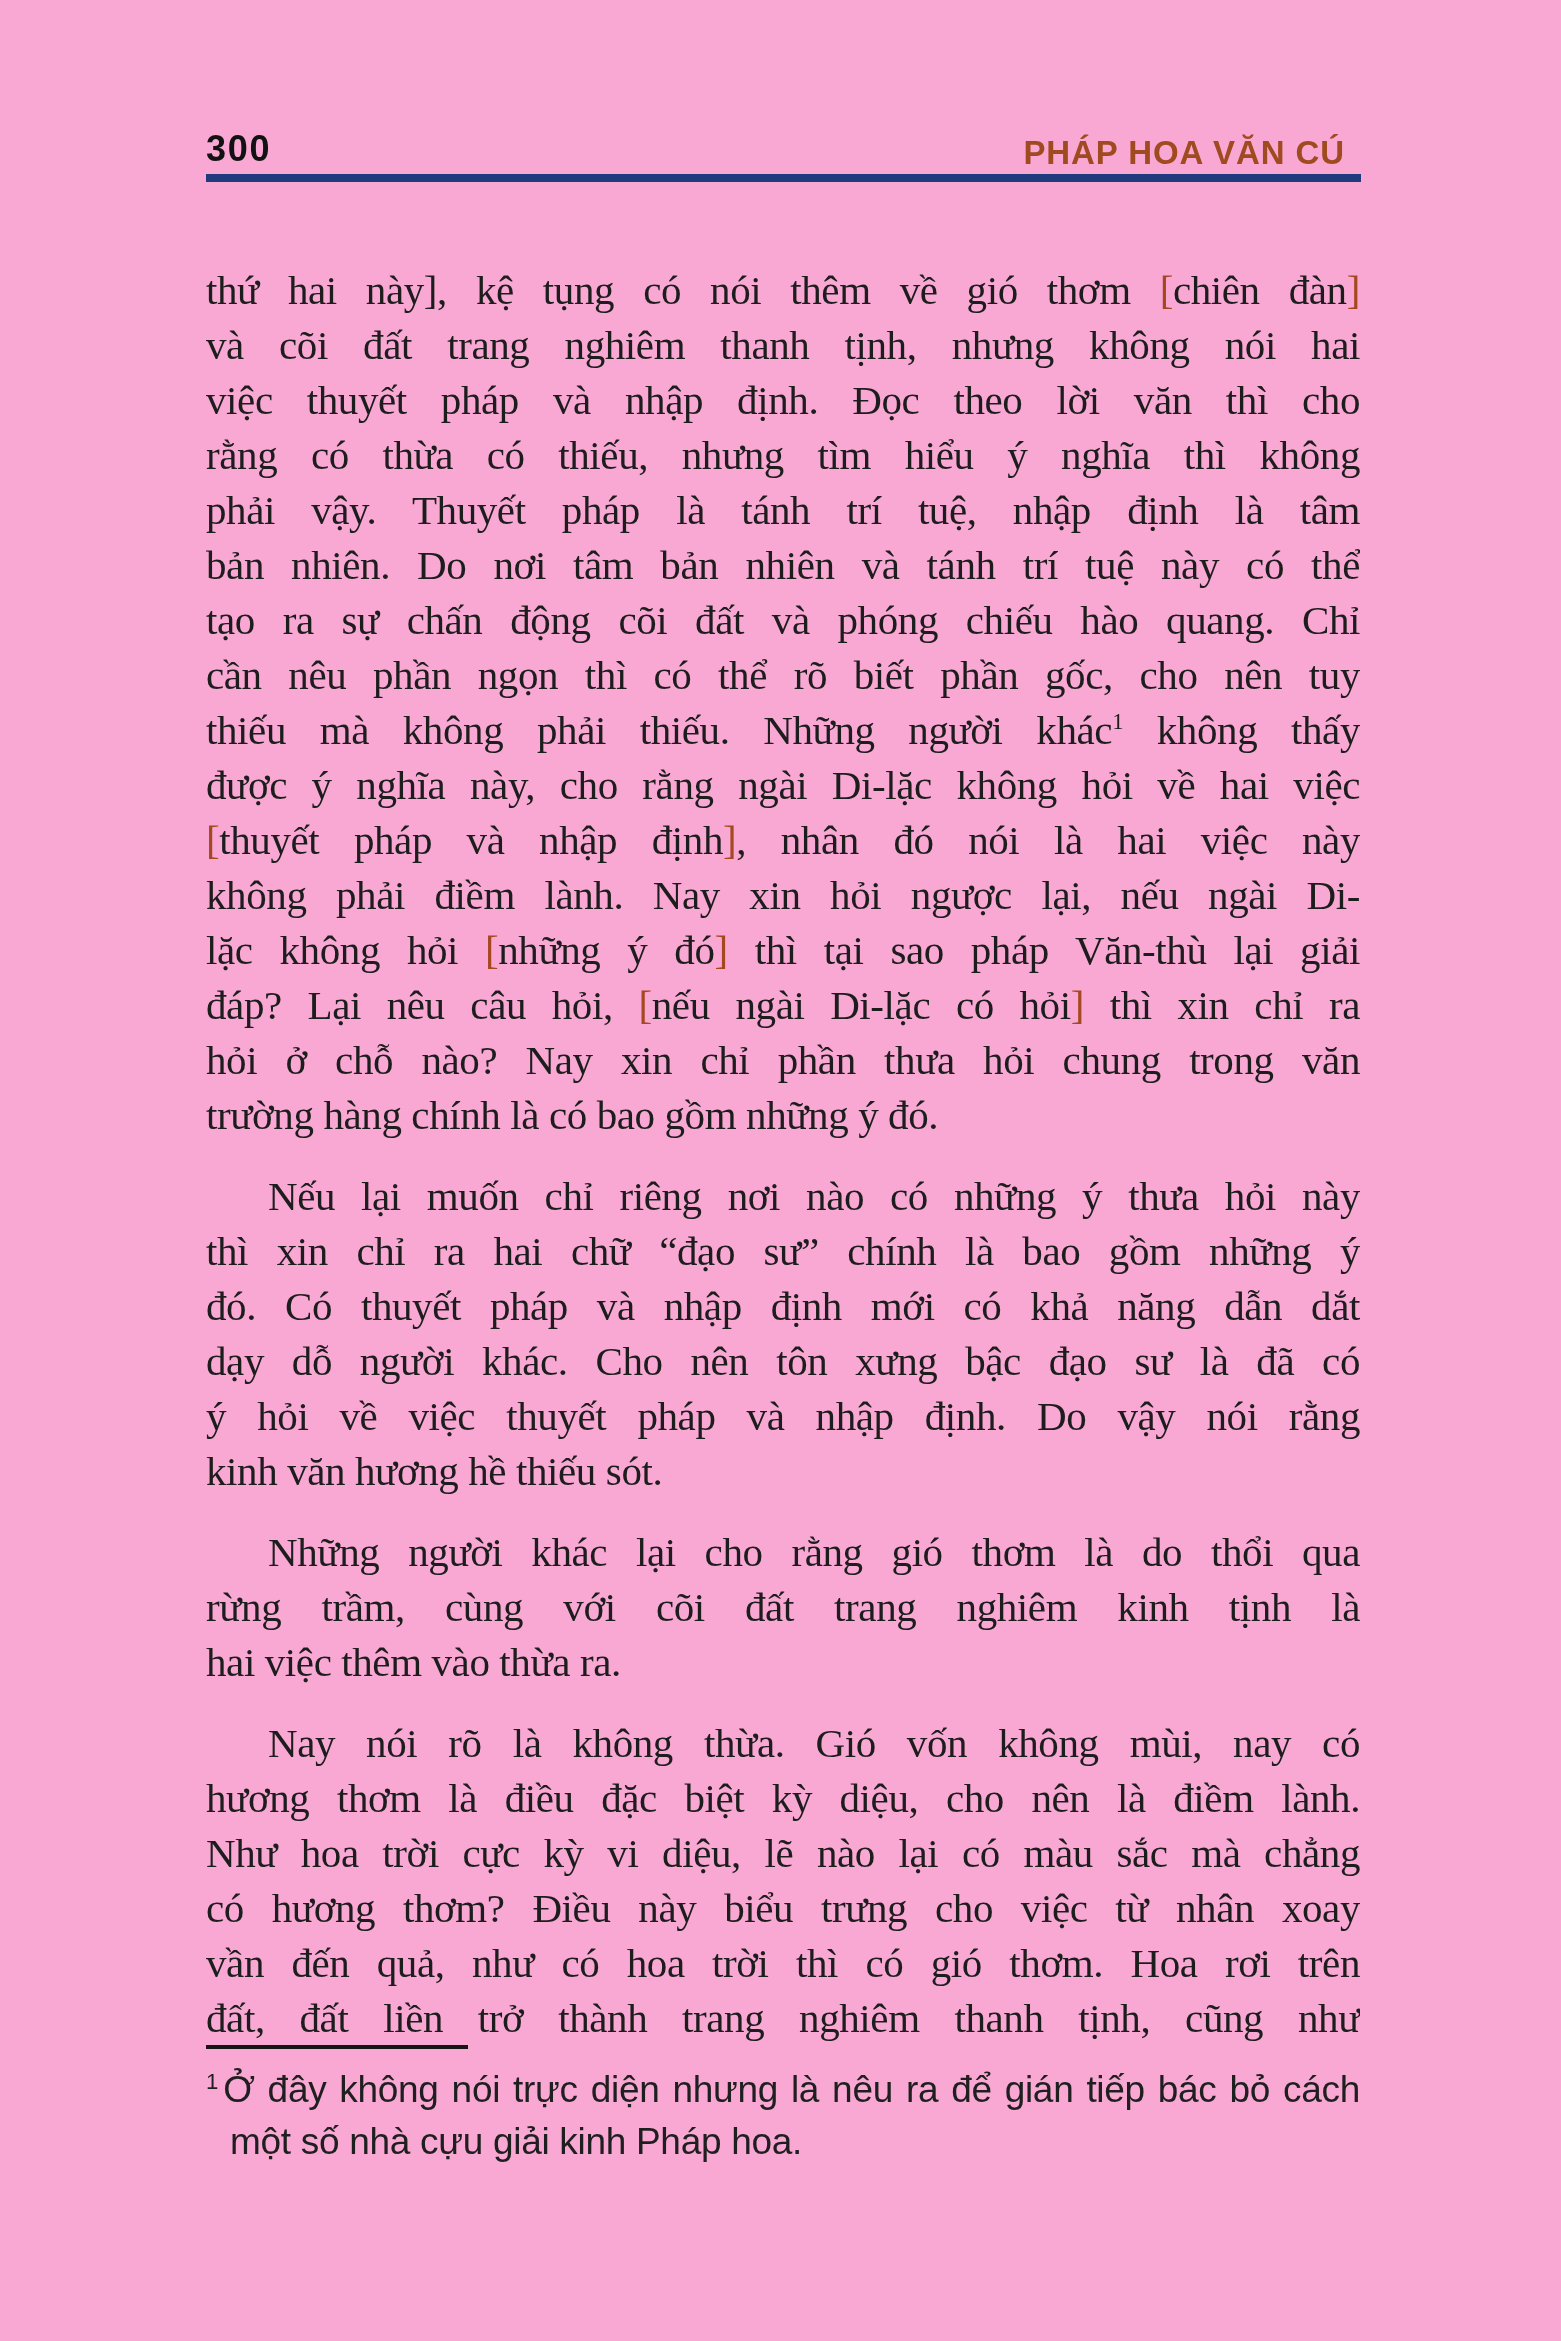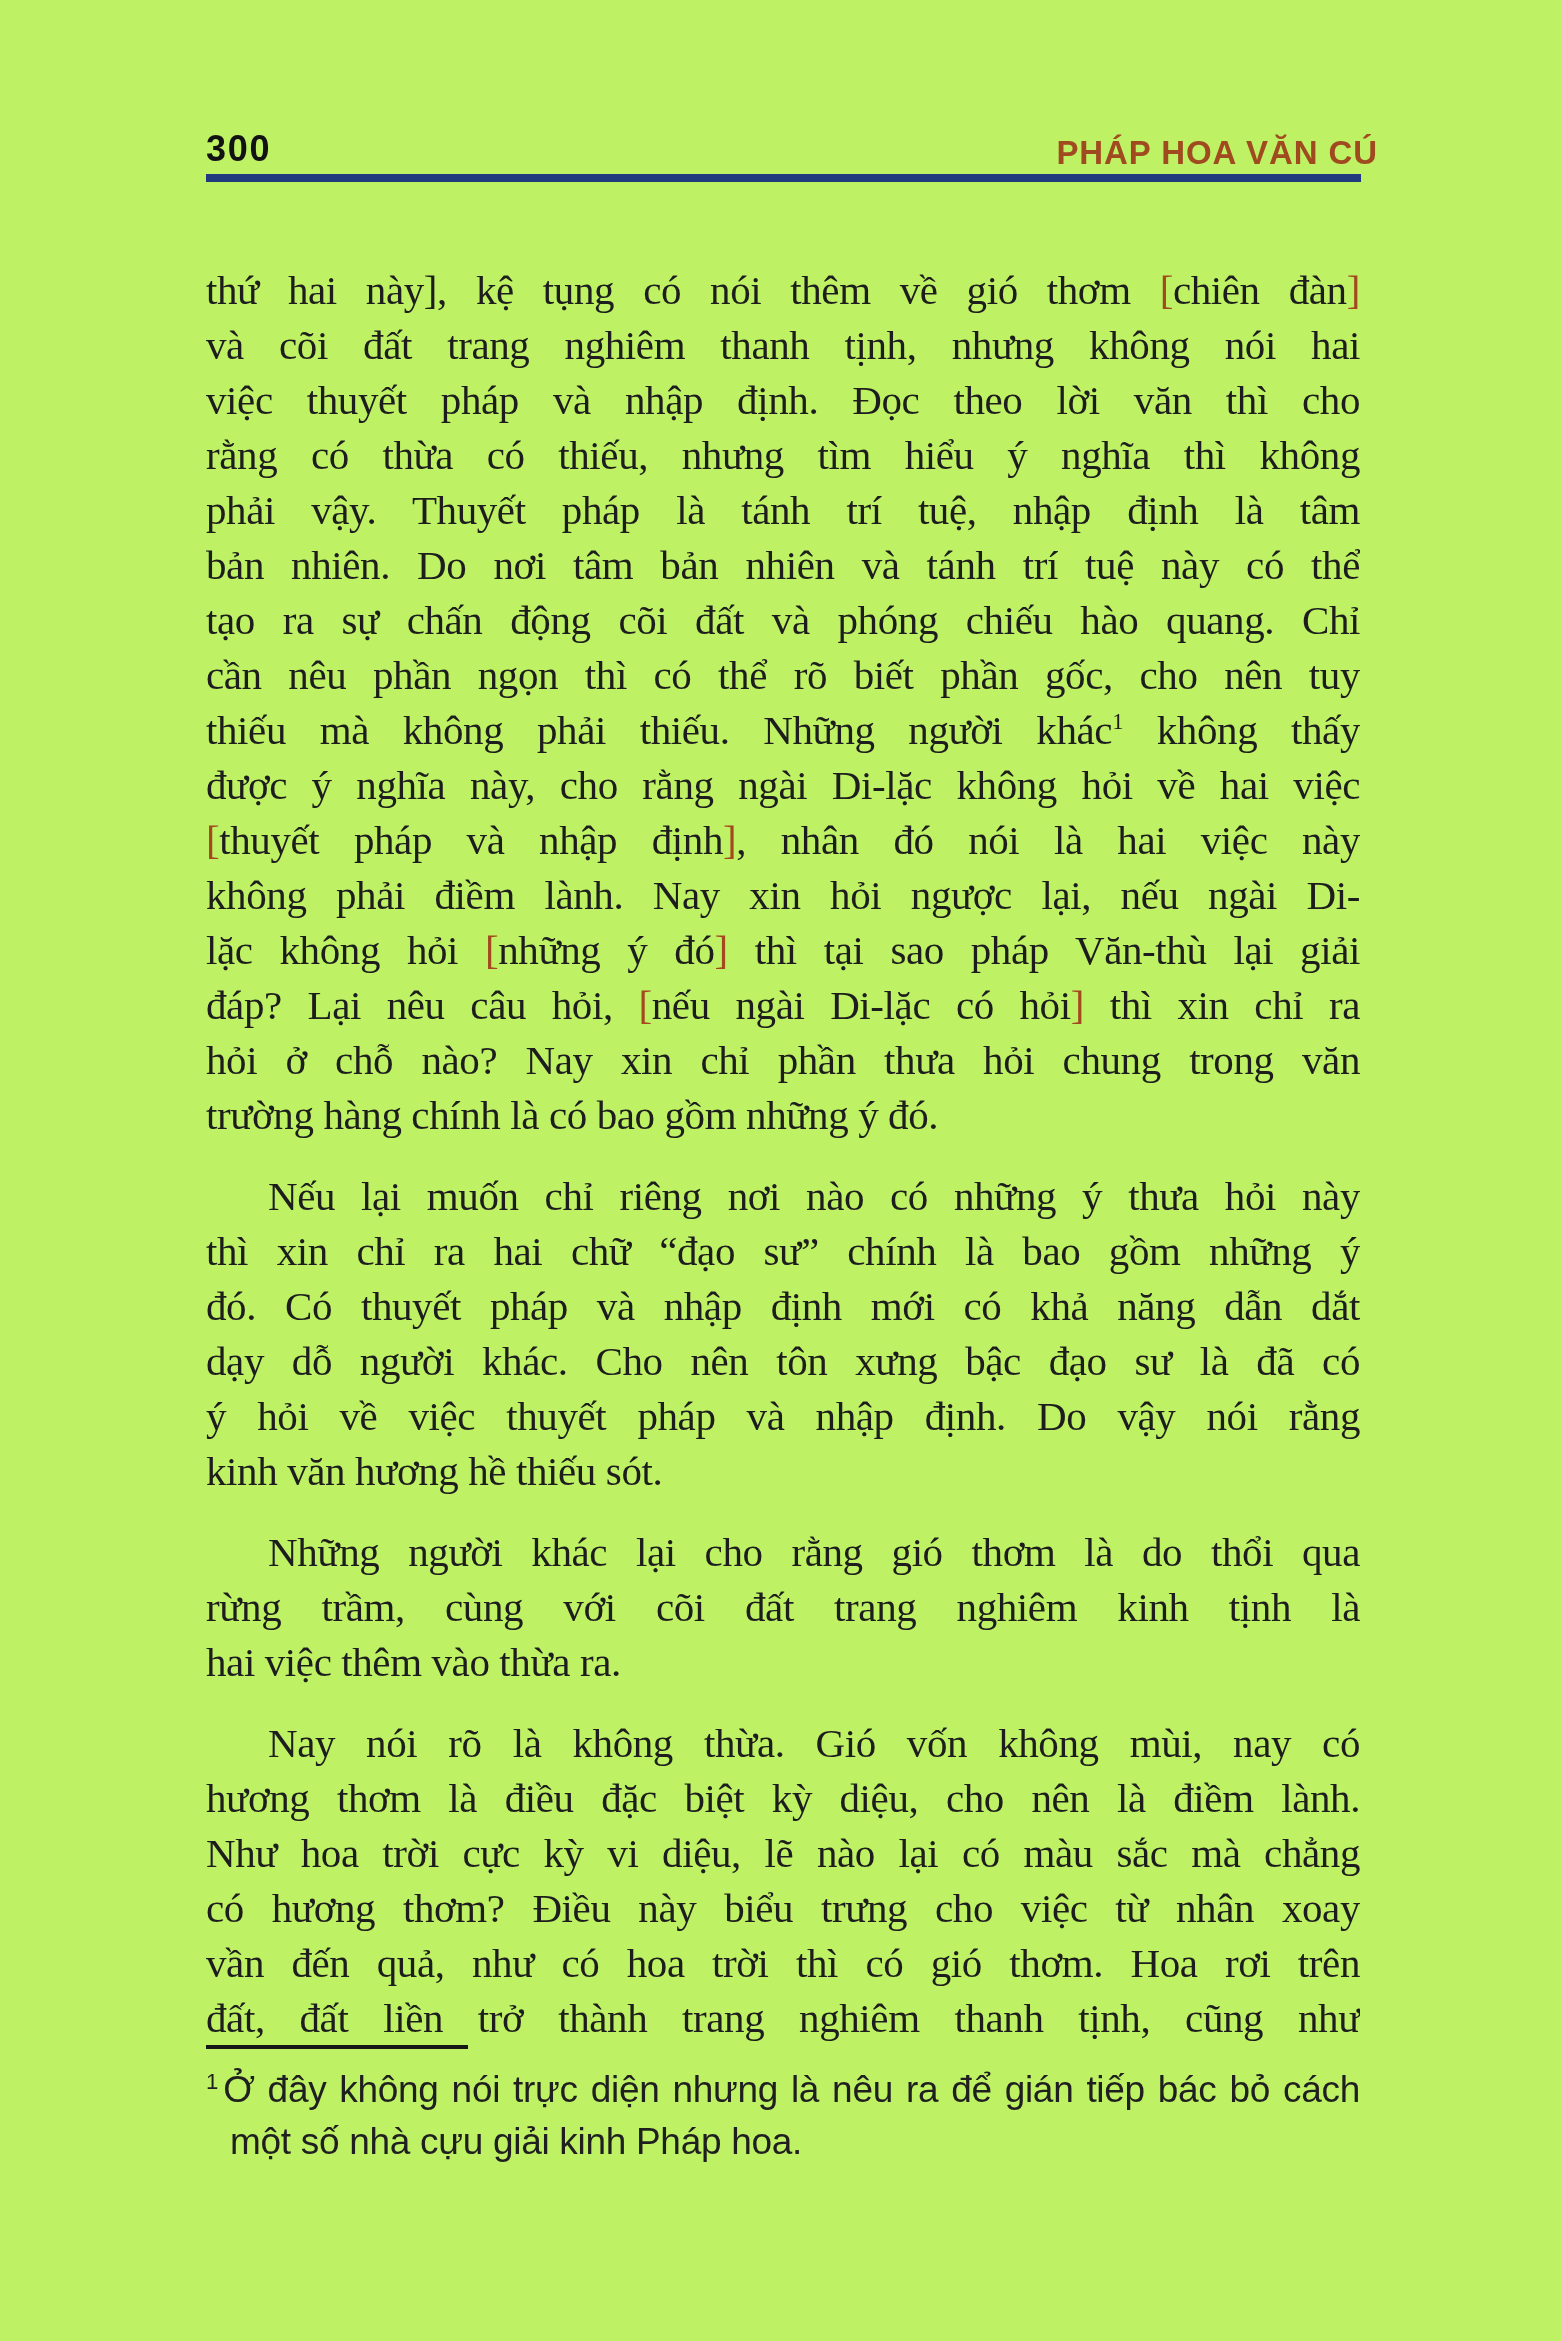--- a/index.html
+++ b/index.html
@@ -1,35 +1,35 @@
 <!DOCTYPE html>
 <html style="font-size:14px"><head>
 <meta charset="utf-8">
 <style>
   html,body { margin:0; padding:0; background:#ffffff; }
   #page {
     position: relative;
     width: 1561px;
     height: 2342px;
-    background: #bef264;
+    background: #f9a8d4;
     overflow: hidden;
   }
   
   #header-pagenum {
     position: absolute;
     left: 206px; top: 128px;
     font-family: "Liberation Sans", sans-serif;
     font-weight: bold;
     font-size: 36px;
     letter-spacing: 1.7px;
     color: #121212;
   }
   #header-title {
     position: absolute;
-    right: 183px; top: 134px;
+    right: 216px; top: 134px;
     font-family: "Liberation Sans", sans-serif;
     font-weight: bold;
     font-size: 33px;
     letter-spacing: 0.9px;
     color: #a04a1f;
   }
   #header-rule {
     position: absolute;
     left: 206px; top: 174px;
     width: 1155px; height: 7.8px;

